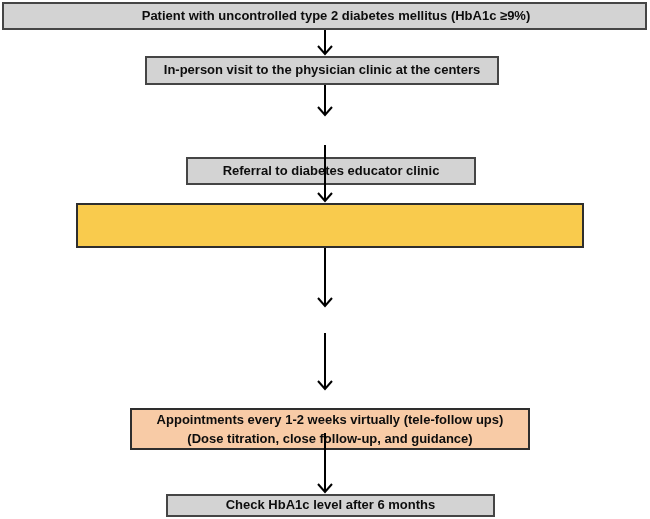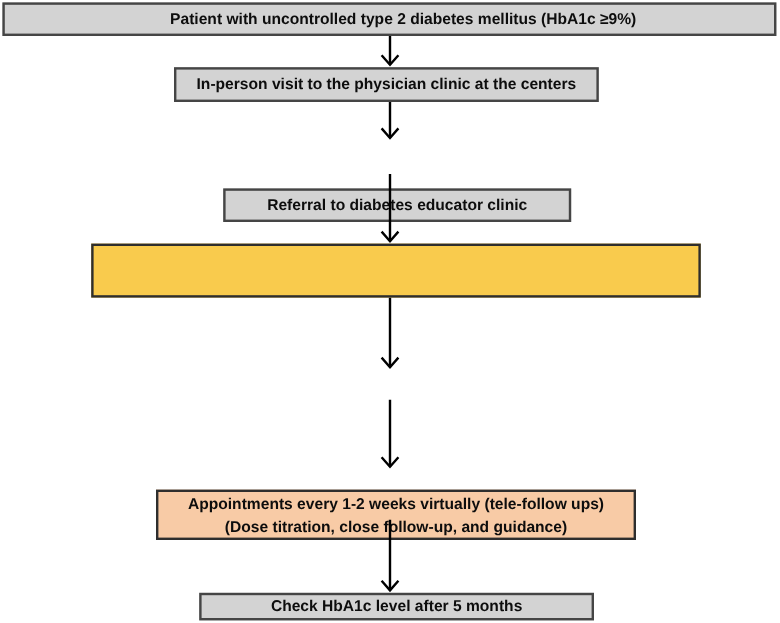--- a/index.html
+++ b/index.html
@@ -103,16 +103,16 @@
   </div>
 
   <div class="arrow" style="top:433px;">
     <svg width="20" height="61" viewBox="0 0 20 61">
       <line x1="10" y1="0" x2="10" y2="59" stroke="#000" stroke-width="2"></line>
       <polyline points="3,51 10,59 17,51" fill="none" stroke="#000" stroke-width="2"></polyline>
     </svg>
   </div>
 
   <div class="node gray fs13" style="left:166px;top:494px;width:329px;height:23px;">
-    <span>Check HbA1c level after 5 months</span>
+    <span>Check HbA1c level after 6 months</span>
   </div>
 
 </div>
 
 </body></html>

